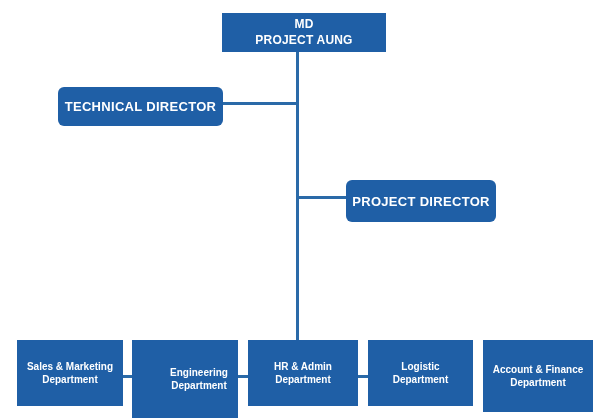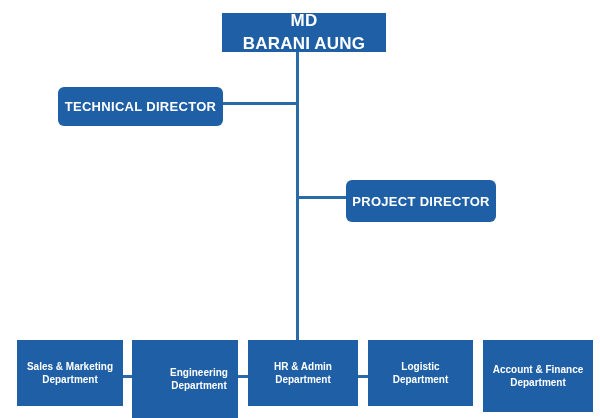--- a/index.html
+++ b/index.html
@@ -23,42 +23,42 @@
     color: var(--text);
     display: flex;
     flex-direction: column;
     align-items: center;
     justify-content: center;
     text-align: center;
     font-weight: bold;
     box-sizing: border-box;
   }
   .box span { display: block; }
-  .lvl1 { font-size: 17px; line-height: 1.3; letter-spacing: 0.2px; text-align: center; }
+  .lvl1 { font-size: 12px; line-height: 1.3; letter-spacing: 0.2px; text-align: center; }
   .lvl2 { font-size: 13px; letter-spacing: 0.3px; border-radius: 6px; }
   .dept { font-size: 10px; line-height: 1.35; }
   .vline, .hline { position: absolute; background: var(--connector); }
   .vline { width: 3px; }
   .hline { height: 3px; }
 </style>
 </head>
 <body>
 
 <div class="canvas">
 
   <div class="vline" style="left:296px; top:51px; height:290px;"></div>
   <div class="hline" style="left:221px; top:102px; width:76px;"></div>
   <div class="hline" style="left:297px; top:196px; width:50px;"></div>
   <div class="hline" style="left:122px; top:375px; width:11px;"></div>
   <div class="hline" style="left:237px; top:375px; width:12px;"></div>
   <div class="hline" style="left:357px; top:375px; width:12px;"></div>
 
   <div class="box lvl1" style="left:222px; top:13px; width:164px; height:39px;">
     <span>MD</span>
-    <span>BARANI AUNG</span>
+    <span>PROJECT AUNG</span>
   </div>
 
   <div class="box lvl2" style="left:58px; top:87px; width:165px; height:39px;">
     <span>TECHNICAL DIRECTOR</span>
   </div>
 
   <div class="box lvl2" style="left:346px; top:180px; width:150px; height:42px;">
     <span>PROJECT DIRECTOR</span>
   </div>
 

